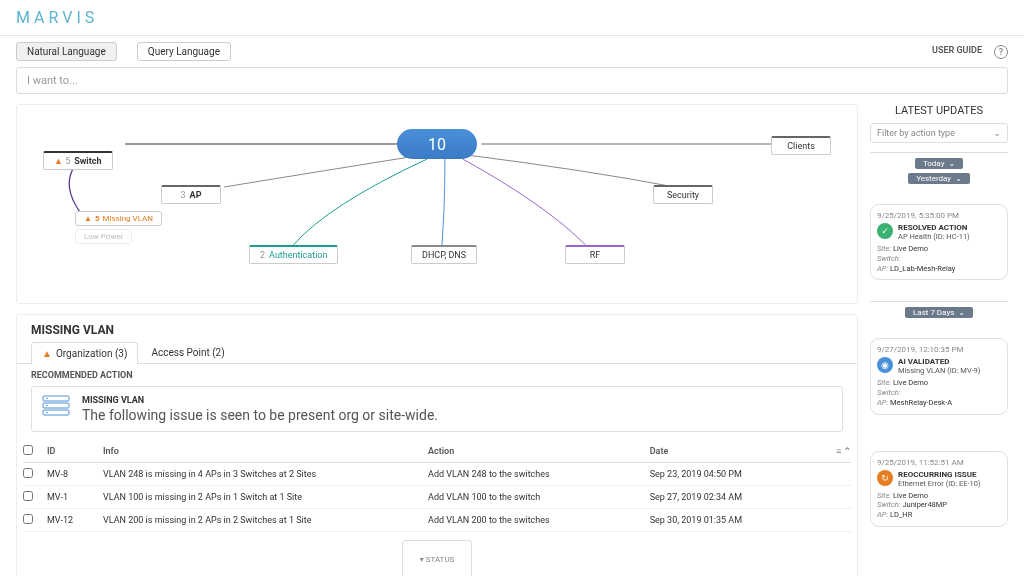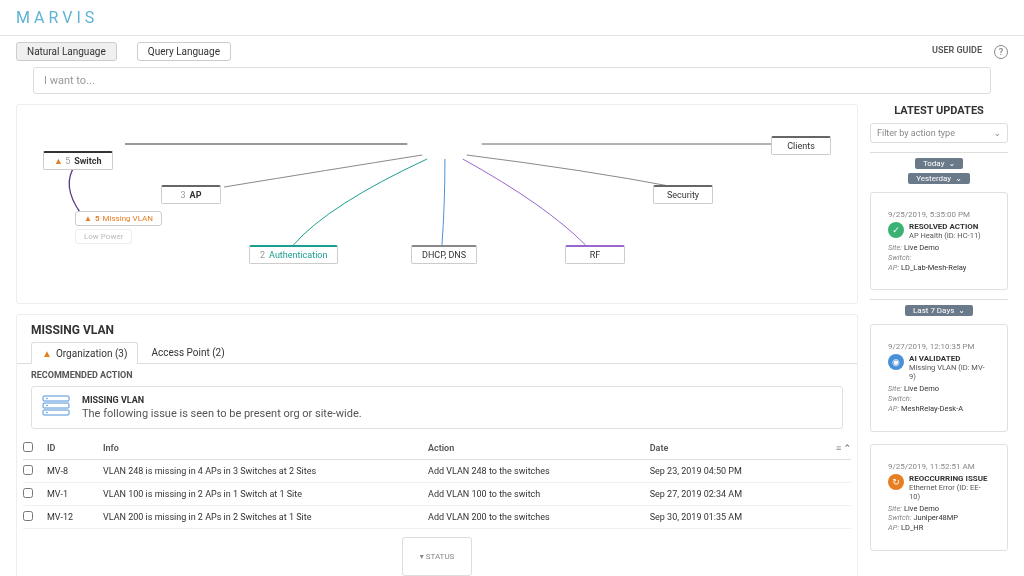--- a/index.html
+++ b/index.html
@@ -6,21 +6,21 @@
 body{background:#f5f5f5;font-size:11px;color:#333}
 .app{width:1024px;height:576px;background:#fff;position:relative;overflow:hidden}
 .header{padding:8px 16px;border-bottom:1px solid #e5e5e5}
 .brand{color:#5db3d4;font-size:16px;letter-spacing:4px;font-weight:400}
 .topbar{display:flex;justify-content:space-between;align-items:center;padding:6px 16px}
 .tabs{display:flex;gap:20px}
 .tab{padding:3px 10px;border:1px solid #ccc;border-radius:3px;font-size:10px;background:#fff;cursor:pointer}
 .tab.active{background:#f0f0f0}
 .topright{display:flex;align-items:flex-start;gap:12px;font-size:9px;color:#555;font-weight:600}
 .help-icon{width:14px;height:14px;border:1px solid #888;border-radius:50%;display:flex;align-items:center;justify-content:center;font-size:9px;color:#888}
-.searchbar{margin:0 33px 10px;border:1px solid #ddd;border-radius:3px;padding:6px 10px;font-size:11px;color:#999}
+.searchbar{margin:0 16px 10px;border:1px solid #ddd;border-radius:3px;padding:6px 10px;font-size:11px;color:#999}
 .main{display:flex;padding:0 16px;gap:12px;height:478px}
 .left{flex:1;display:flex;flex-direction:column;gap:10px}
 .actions-panel{background:#fff;border:1px solid #eee;border-radius:3px;padding:10px 14px;position:relative;height:200px}
 .actions-hdr{display:flex;justify-content:space-between;align-items:center}
 .actions-title{font-weight:700;font-size:12px;text-align:center;flex:1}
 .view-toggle{display:flex;gap:10px;font-size:10px;align-items:center}
 .vt{color:#4a90d9;display:flex;align-items:center;gap:3px;cursor:pointer;padding-bottom:2px}
 .vt.active{border-bottom:2px solid #4a90d9}
 .vt.inactive{color:#888}
 .chev{width:18px;height:18px;border:1px solid #ddd;border-radius:50%;display:flex;align-items:center;justify-content:center;font-size:10px;color:#888;margin-left:8px}
@@ -42,33 +42,33 @@
 svg.wires{position:absolute;top:0;left:0;width:100%;height:100%;pointer-events:none}
 .detail-panel{background:#fff;border:1px solid #eee;border-radius:3px;padding:0;flex:1;overflow:hidden;display:flex;flex-direction:column}
 .dp-title{font-weight:700;font-size:12px;padding:8px 14px 4px}
 .dp-tabs{display:flex;gap:2px;padding:0 14px;border-bottom:1px solid #ddd}
 .dp-tab{padding:5px 10px;font-size:10px;border:1px solid transparent;border-bottom:none;cursor:pointer;display:flex;align-items:center;gap:4px}
 .dp-tab.active{border-color:#ddd;background:#fff;border-radius:3px 3px 0 0;position:relative;top:1px}
 .rec-hdr{font-size:9px;font-weight:700;padding:6px 14px;color:#555}
 .rec-box{margin:0 14px;border:1px solid #e0e0e0;border-radius:3px;padding:8px 10px;display:flex;gap:12px;align-items:flex-start}
 .rec-icon{width:28px;height:22px;flex-shrink:0}
 .rec-txt h4{font-size:9px;font-weight:700;margin-bottom:2px}
-.rec-txt p{font-size:11px;color:#555}
+.rec-txt p{font-size:14px;color:#555}
 .tbl{margin:8px 6px 0;font-size:9px}
 .tbl-row{display:flex;padding:5px 0;border-bottom:1px solid #f0f0f0;align-items:center}
 .tbl-row.hdr{font-weight:600;color:#555;border-bottom:1px solid #ddd}
 .c-chk{width:24px}.c-id{width:56px}.c-info{flex:2.2}.c-act{flex:1.5}.c-date{flex:1.2}
 .c-ctrl{width:24px;color:#888;text-align:right}
 .status-btn{margin:8px auto;display:block;width:70px;padding:14px;border:1px solid #ddd;border-radius:3px;font-size:8px;text-align:center;color:#888}
 .right{width:138px;display:flex;flex-direction:column}
-.lu-title{font-weight:700;font-size:11px;text-align:center;margin-bottom:6px}
+.lu-title{font-weight:400;font-size:11px;text-align:center;margin-bottom:6px}
 .filter{border:1px solid #ddd;border-radius:3px;padding:4px 6px;font-size:9px;color:#888;display:flex;justify-content:space-between;align-items:center;margin-bottom:6px}
 .daychip{background:#6b7a8a;color:#fff;font-size:8px;padding:1px 8px;border-radius:2px;margin:2px auto;display:flex;align-items:center;gap:4px;width:fit-content}
 .divline{border-top:1px solid #ddd;margin:3px 0;position:relative}
-.card{border:1px solid #e0e0e0;border-radius:3px;padding:17px;margin:6px 0;font-size:8px}
+.card{border:1px solid #e0e0e0;border-radius:9px;padding:6px;margin:18px 0;font-size:8px}
 .card .ts{color:#888;margin-bottom:3px}
 .card .row1{display:flex;gap:5px;align-items:flex-start}
 .badge{width:16px;height:16px;border-radius:50%;flex-shrink:0;display:flex;align-items:center;justify-content:center;color:#fff;font-size:9px}
 .badge.ok{background:#3bb273}
 .badge.ai{background:#4a90d9}
 .badge.re{background:#e67e22}
 .card .ttl{font-weight:700;font-size:8px}
 .card .sub{color:#555;font-size:7.5px}
 .card .meta{margin-top:3px;font-size:7.5px;line-height:1.3}
 .card .meta i{color:#888;font-style:italic}
@@ -101,20 +101,21 @@
           <svg class="wires" viewBox="0 0 820 160" preserveAspectRatio="none">
             <path d="M380 29 L95 29" stroke="#333" stroke-width="1.2" fill="none"></path>
             <path d="M455 29 L760 29" stroke="#666" stroke-width="1" fill="none"></path>
             <path d="M395 40 Q300 55 195 72" stroke="#888" stroke-width="1" fill="none"></path>
             <path d="M440 40 Q560 55 650 72" stroke="#888" stroke-width="1" fill="none"></path>
             <path d="M400 44 Q300 90 265 130" stroke="#1a9e8f" stroke-width="1" fill="none"></path>
             <path d="M418 44 Q418 90 415 130" stroke="#4a90d9" stroke-width="1" fill="none"></path>
             <path d="M436 44 Q520 90 560 130" stroke="#9966cc" stroke-width="1" fill="none"></path>
             <path d="M45 50 Q30 70 50 98" stroke="#5a3a8a" stroke-width="1.3" fill="none"></path>
           </svg>
+          <div class="center-pill">10</div>
           <div class="node top sw"><span style="color:#e67e22">▲</span> <span class="cnt">5</span><b>Switch</b></div>
           <div class="node top ap"><span class="cnt">3</span><b>AP</b></div>
           <div class="node clients">Clients</div>
           <div class="node top security">Security</div>
           <div class="node auth"><span class="cnt">2</span><span>Authentication</span></div>
           <div class="node dhcp">DHCP, DNS</div>
           <div class="node rf">RF</div>
           <div class="subnode mv">
               <span style="color:#e67e22">▲</span>
               <b>5</b> 

